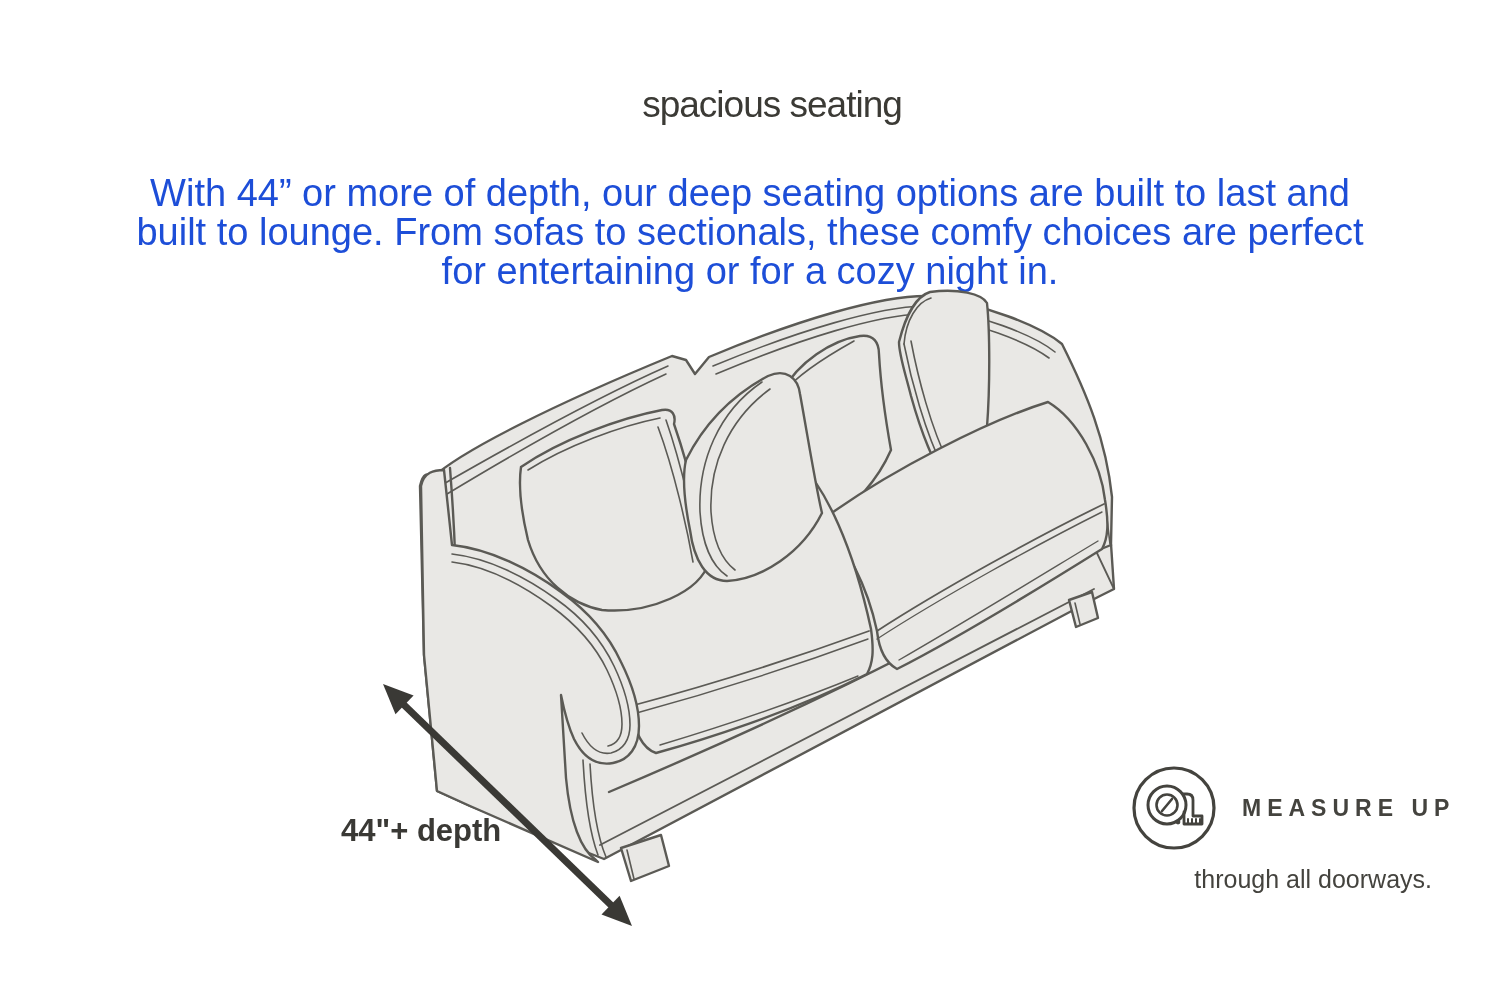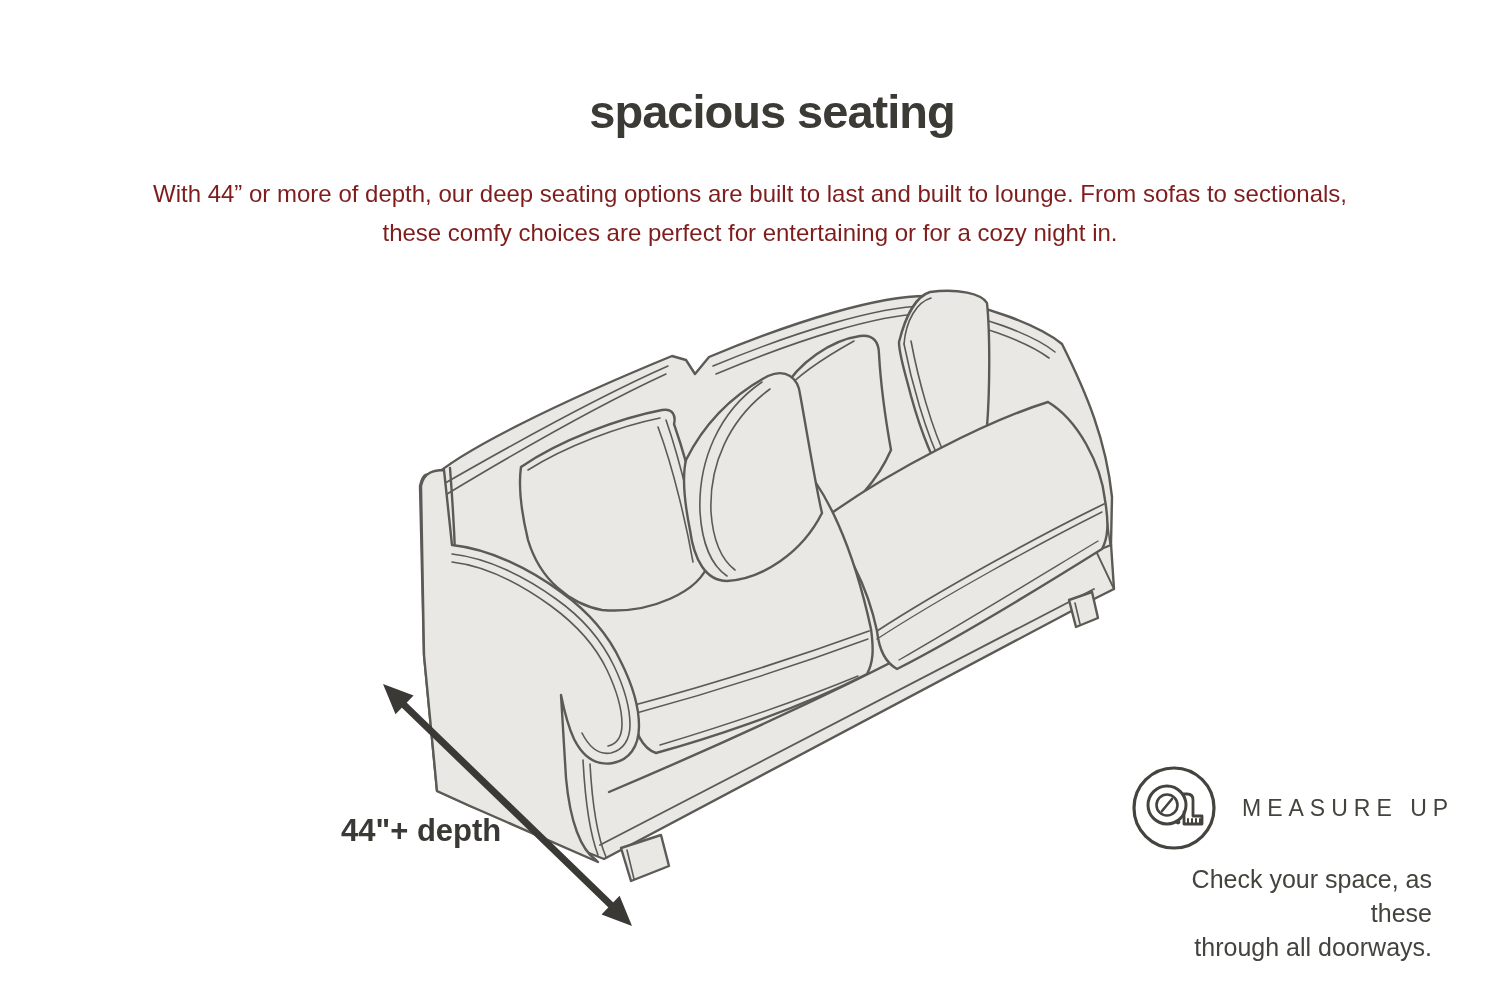--- a/index.html
+++ b/index.html
@@ -8,33 +8,33 @@
     width: 1500px; height: 1001px;
     position: relative;
     overflow: hidden;
     font-family: "Liberation Sans", sans-serif;
     color: #3e3d38;
   }
   .page-title {
     position: absolute;
     left: 0; right: 0; top: 84px;
     text-align: center;
-    font-size: 47px;
-    font-weight: bold;
+    font-size: 37px;
+    font-weight: normal;
     letter-spacing: -1px;
     color: #3b3a35;
     padding-left: 44px;
   }
   .intro-text {
     position: absolute;
     left: 130px; width: 1240px; top: 174px;
     text-align: center;
-    font-size: 24px;
+    font-size: 38px;
     line-height: 39px;
-    color: #7f1d1d;
+    color: #1d4ed8;
   }
   .diagram-layer {
     position: absolute;
     left: 0; top: 0;
     width: 1500px; height: 1001px;
   }
   .depth-label {
     position: absolute;
     left: 341px; top: 813px;
     font-size: 31px;
@@ -51,21 +51,21 @@
     display: flex;
     align-items: center;
   }
   .tape-icon-wrap {
     width: 88px; height: 88px;
     flex: 0 0 88px;
   }
   .measure-heading {
     margin-left: 24px;
     font-size: 23px;
-    font-weight: normal;
+    font-weight: bold;
     letter-spacing: 6px;
     color: #44433e;
     white-space: nowrap;
   }
   .measure-note {
     margin-top: 10px;
     text-align: right;
     font-size: 25px;
     line-height: 34px;
     color: #44433e;
@@ -226,16 +226,15 @@
           <line x1="58" y1="55" x2="58" y2="60" stroke-width="2"></line>
           <line x1="62" y1="55" x2="62" y2="60" stroke-width="2"></line>
           <line x1="66" y1="55" x2="66" y2="60" stroke-width="2"></line>
           <line x1="70" y1="55" x2="70" y2="60" stroke-width="2"></line>
         </g>
       </svg>
     </span>
     <span class="measure-heading">MEASURE UP</span>
   </div>
   <div class="measure-note">
-    <div>Check your space, as these</div>
     <div>through all doorways.</div>
   </div>
 </div>
 
 </body></html>

